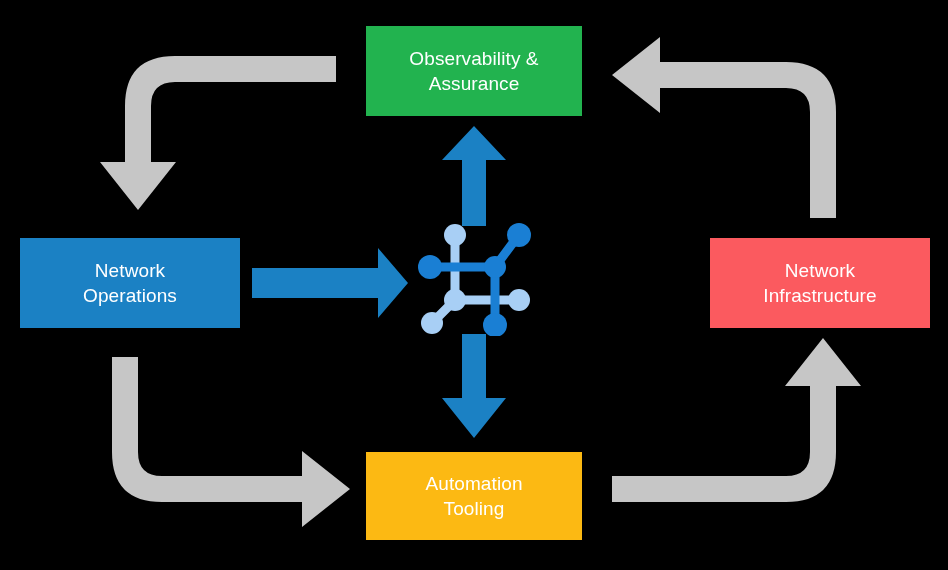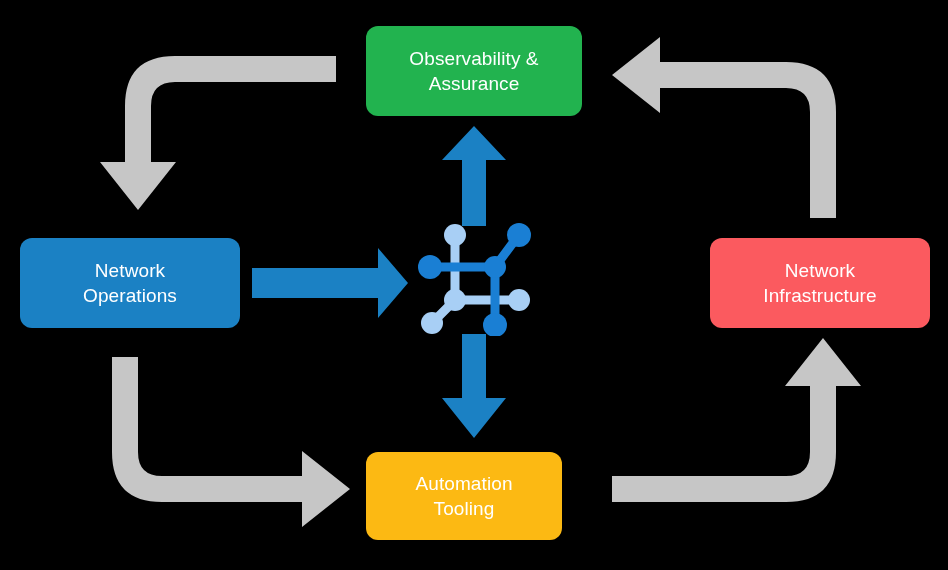--- a/index.html
+++ b/index.html
@@ -21,21 +21,21 @@
   }
   #arrow-layer {
     position: absolute;
     left: 0;
     top: 0;
     width: 948px;
     height: 570px;
   }
   .node-box {
     position: absolute;
-    border-radius: 12px;
+    border-radius: 0;
     display: flex;
     align-items: center;
     justify-content: center;
     text-align: center;
     color: #ffffff;
     font-size: 19px;
     line-height: 1.32;
     font-weight: 400;
     letter-spacing: 0.1px;
     box-sizing: border-box;
@@ -59,21 +59,21 @@
   }
   #box-network-infrastructure {
     left: 710px;
     top: 238px;
     width: 220px;
     height: 90px;
   }
   #box-automation-tooling {
     left: 366px;
     top: 452px;
-    width: 196px;
+    width: 216px;
     height: 88px;
   }
   #center-graph-icon {
     position: absolute;
     left: 418px;
     top: 218px;
     width: 118px;
     height: 118px;
   }
 </style>

